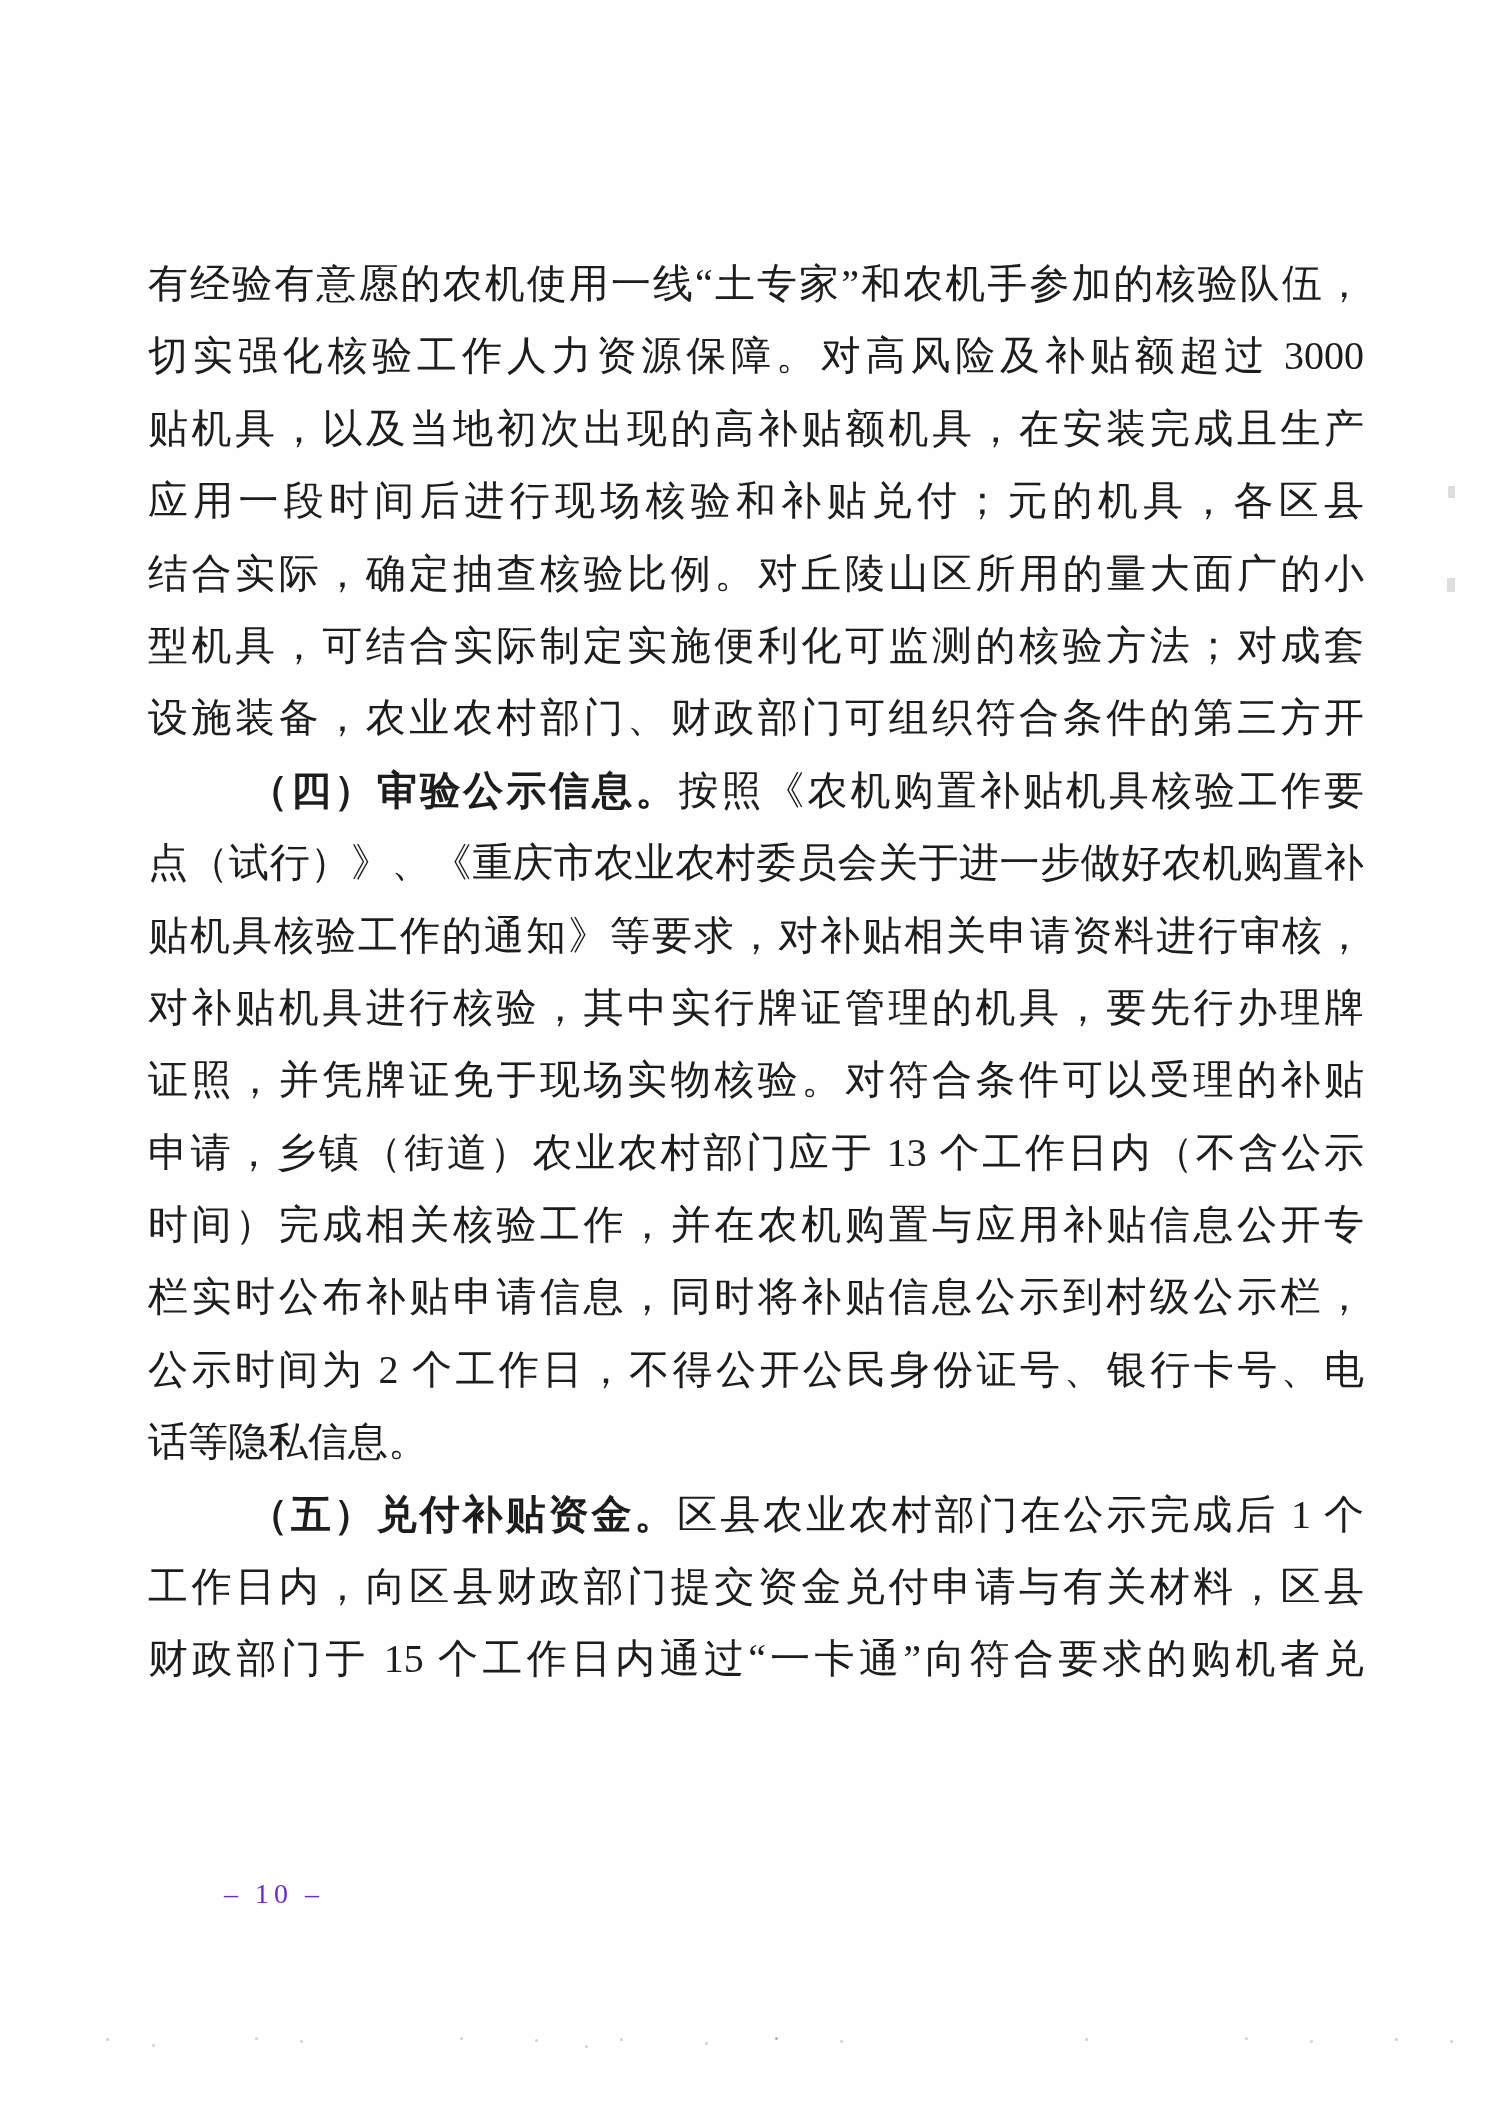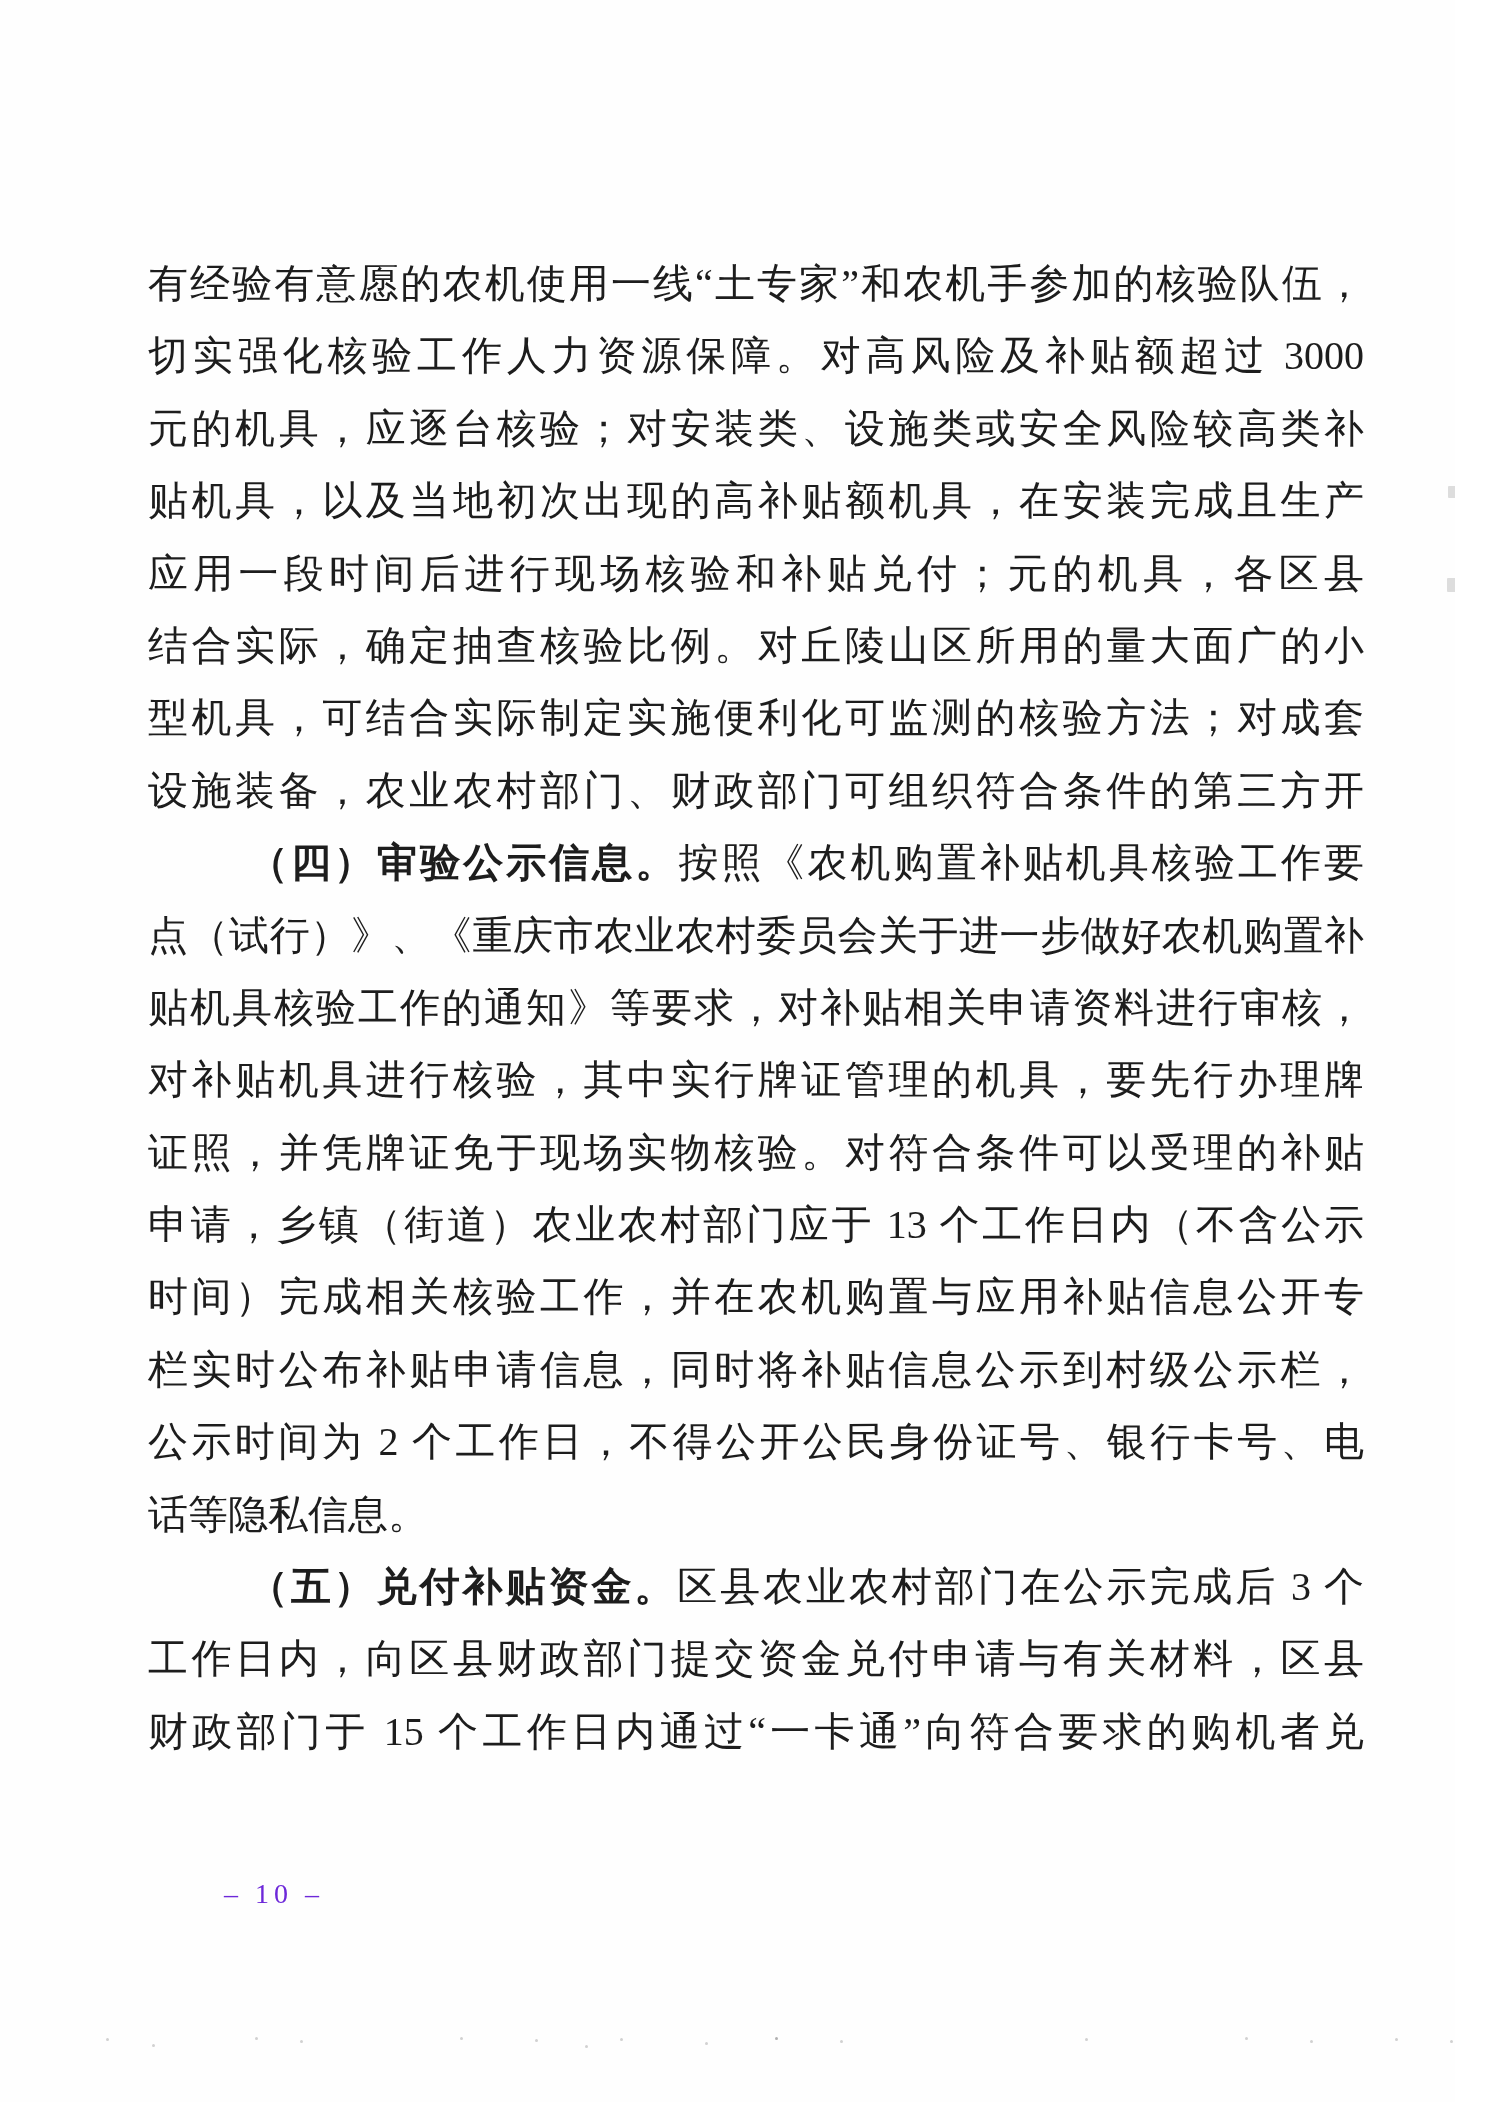--- a/index.html
+++ b/index.html
@@ -68,42 +68,41 @@
   }
 </style>
 </head>
 <body>
 
 <div class="page">
 
   <div class="textblock">
     <div class="line">有经验有意愿的农机使用一线“土专家”和农机手参加的核验队伍，</div>
     <div class="line">切实强化核验工作人力资源保障。对高风险及补贴额超过 3000</div>
-    <div class="line">元的机具，应逐台核验；对安装类、设施类或安全风险较高类补</div>
     <div class="line">贴机具，以及当地初次出现的高补贴额机具，在安装完成且生产</div>
     <div class="line">应用一段时间后进行现场核验和补贴兑付；元的机具，各区县</div>
     <div class="line">结合实际，确定抽查核验比例。对丘陵山区所用的量大面广的小</div>
     <div class="line">型机具，可结合实际制定实施便利化可监测的核验方法；对成套</div>
     <div class="line">设施装备，农业农村部门、财政部门可组织符合条件的第三方开</div>
 
     <div class="line indent">
       <span class="lead">（四）审验公示信息。</span><span>按照《农机购置补贴机具核验工作要</span>
     </div>
     <div class="line">点（试行）》、《重庆市农业农村委员会关于进一步做好农机购置补</div>
     <div class="line">贴机具核验工作的通知》等要求，对补贴相关申请资料进行审核，</div>
     <div class="line">对补贴机具进行核验，其中实行牌证管理的机具，要先行办理牌</div>
     <div class="line">证照，并凭牌证免于现场实物核验。对符合条件可以受理的补贴</div>
     <div class="line">申请，乡镇（街道）农业农村部门应于 13 个工作日内（不含公示</div>
     <div class="line">时间）完成相关核验工作，并在农机购置与应用补贴信息公开专</div>
     <div class="line">栏实时公布补贴申请信息，同时将补贴信息公示到村级公示栏，</div>
     <div class="line">公示时间为 2 个工作日，不得公开公民身份证号、银行卡号、电</div>
     <div class="line short">话等隐私信息。</div>
 
     <div class="line indent">
-      <span class="lead">（五）兑付补贴资金。</span><span>区县农业农村部门在公示完成后 3 个</span>
+      <span class="lead">（五）兑付补贴资金。</span><span>区县农业农村部门在公示完成后 1 个</span>
     </div>
     <div class="line">工作日内，向区县财政部门提交资金兑付申请与有关材料，区县</div>
     <div class="line">财政部门于 15 个工作日内通过“一卡通”向符合要求的购机者兑</div>
   </div>
 
   <div class="pagenum">– 10 –</div>
 
   <div class="artifact a1"></div>
   <div class="artifact a2"></div>
   <div class="speck" style="left:106px;  top:2038px;"></div>

